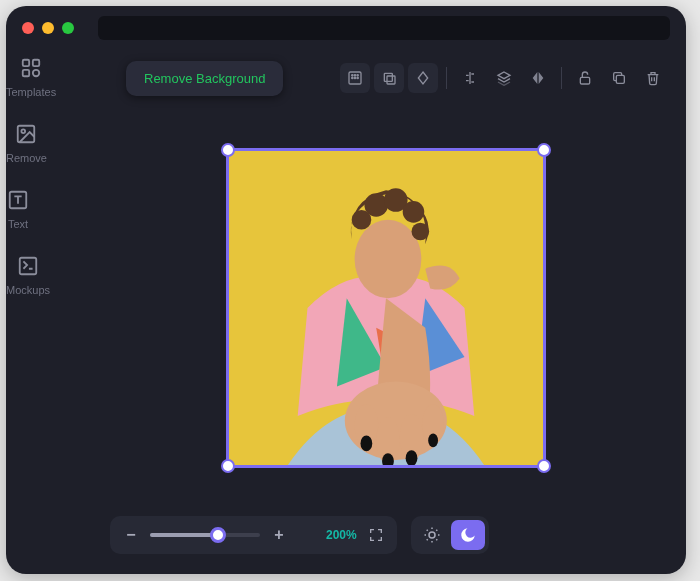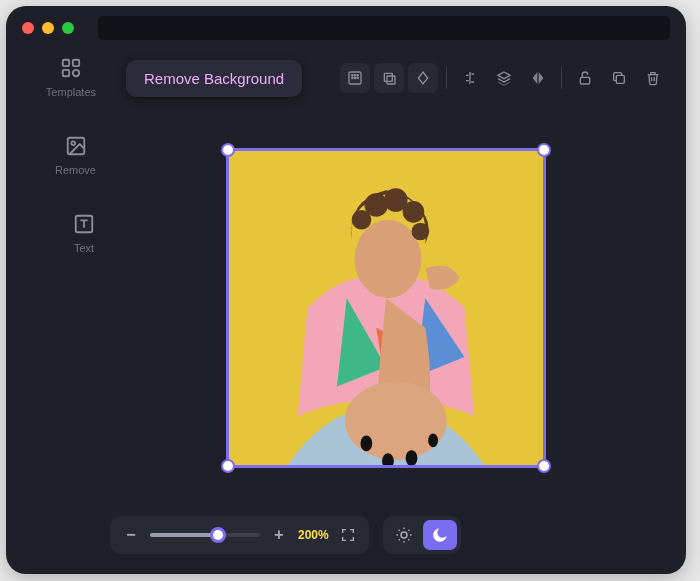--- a/index.html
+++ b/index.html
@@ -35,23 +35,23 @@
     border-radius: 6px;
     margin-left: 16px;
   }
   .main {
     flex: 1;
     display: flex;
   }
   .sidebar {
     width: 90px;
     display: flex; flex-direction: column;
-    align-items: flex-end;
+    align-items: flex-start;
     padding-top: 6px;
-    gap: 36px;
+    gap: 24px;
     color: #6f7180;
   }
   .sidebar-item {
     display: flex; flex-direction: column;
     align-items: center;
     gap: 6px;
     cursor: pointer;
     font-size: 11px;
   }
   .sidebar-item .icon {
@@ -65,22 +65,22 @@
     padding: 0 18px 14px 8px;
   }
   .toolbar {
     height: 56px;
     display: flex; align-items: center;
     gap: 10px;
   }
   .btn-remove-bg {
     background: #2a2c3a;
     border: none;
-    color: #f0abfc;
-    font-size: 15px;
+    color: #22c55e;
+    font-size: 13px;
     font-weight: 500;
     padding: 10px 18px;
     border-radius: 10px;
     box-shadow: 0 2px 8px rgba(0,0,0,0.45);
     cursor: pointer;
     margin-left: 22px;
   }
   .toolbar-right {
     margin-left: auto;
     display: flex; align-items: center;
@@ -166,23 +166,24 @@
   }
   .slider-thumb {
     position: absolute; left: 62%; top: 50%;
     transform: translate(-50%, -50%);
     width: 16px; height: 16px;
     border-radius: 50%;
     background: #fff;
     border: 3px solid #7b6cf0;
   }
   .zoom-label {
-    color: #fde047;
+    color: #14b8a6;
     font-size: 12px;
     font-weight: 600;
+    margin-left: 28px;
   }
   .theme-group {
     background: #272935;
     border-radius: 10px;
     height: 38px;
     display: flex; align-items: center;
     padding: 4px;
     gap: 2px;
   }
   .theme-btn {
@@ -236,20 +237,29 @@
       </div>
       <div class="sidebar-item">
         <span class="icon">
           <svg width="22" height="22" viewBox="0 0 24 24" fill="none" stroke="currentColor" stroke-width="2">
               <rect x="3" y="3" width="18" height="18" rx="2"></rect>
               <path d="M8 8h8M12 8v8"></path>
             </svg>
         </span>
         <span>Text</span>
       </div>
+      <div class="sidebar-item">
+        <span class="icon">
+          <svg width="22" height="22" viewBox="0 0 24 24" fill="none" stroke="currentColor" stroke-width="2">
+              <rect x="3" y="3" width="18" height="18" rx="2"></rect>
+              <path d="M7 7l4 4-4 4M13 15h4"></path>
+            </svg>
+        </span>
+        <span>Mockups</span>
+      </div>
     </div>
 
     <div class="editor">
       <div class="toolbar">
         <button class="btn-remove-bg">Remove Background</button>
         <div class="toolbar-right">
           <button class="icon-btn">
             <svg width="16" height="16" viewBox="0 0 24 24" fill="none" stroke="currentColor" stroke-width="2">
                 <rect x="3" y="3" width="18" height="18" rx="2"></rect>
                 <circle cx="8" cy="8" r="1" fill="currentColor"></circle>

